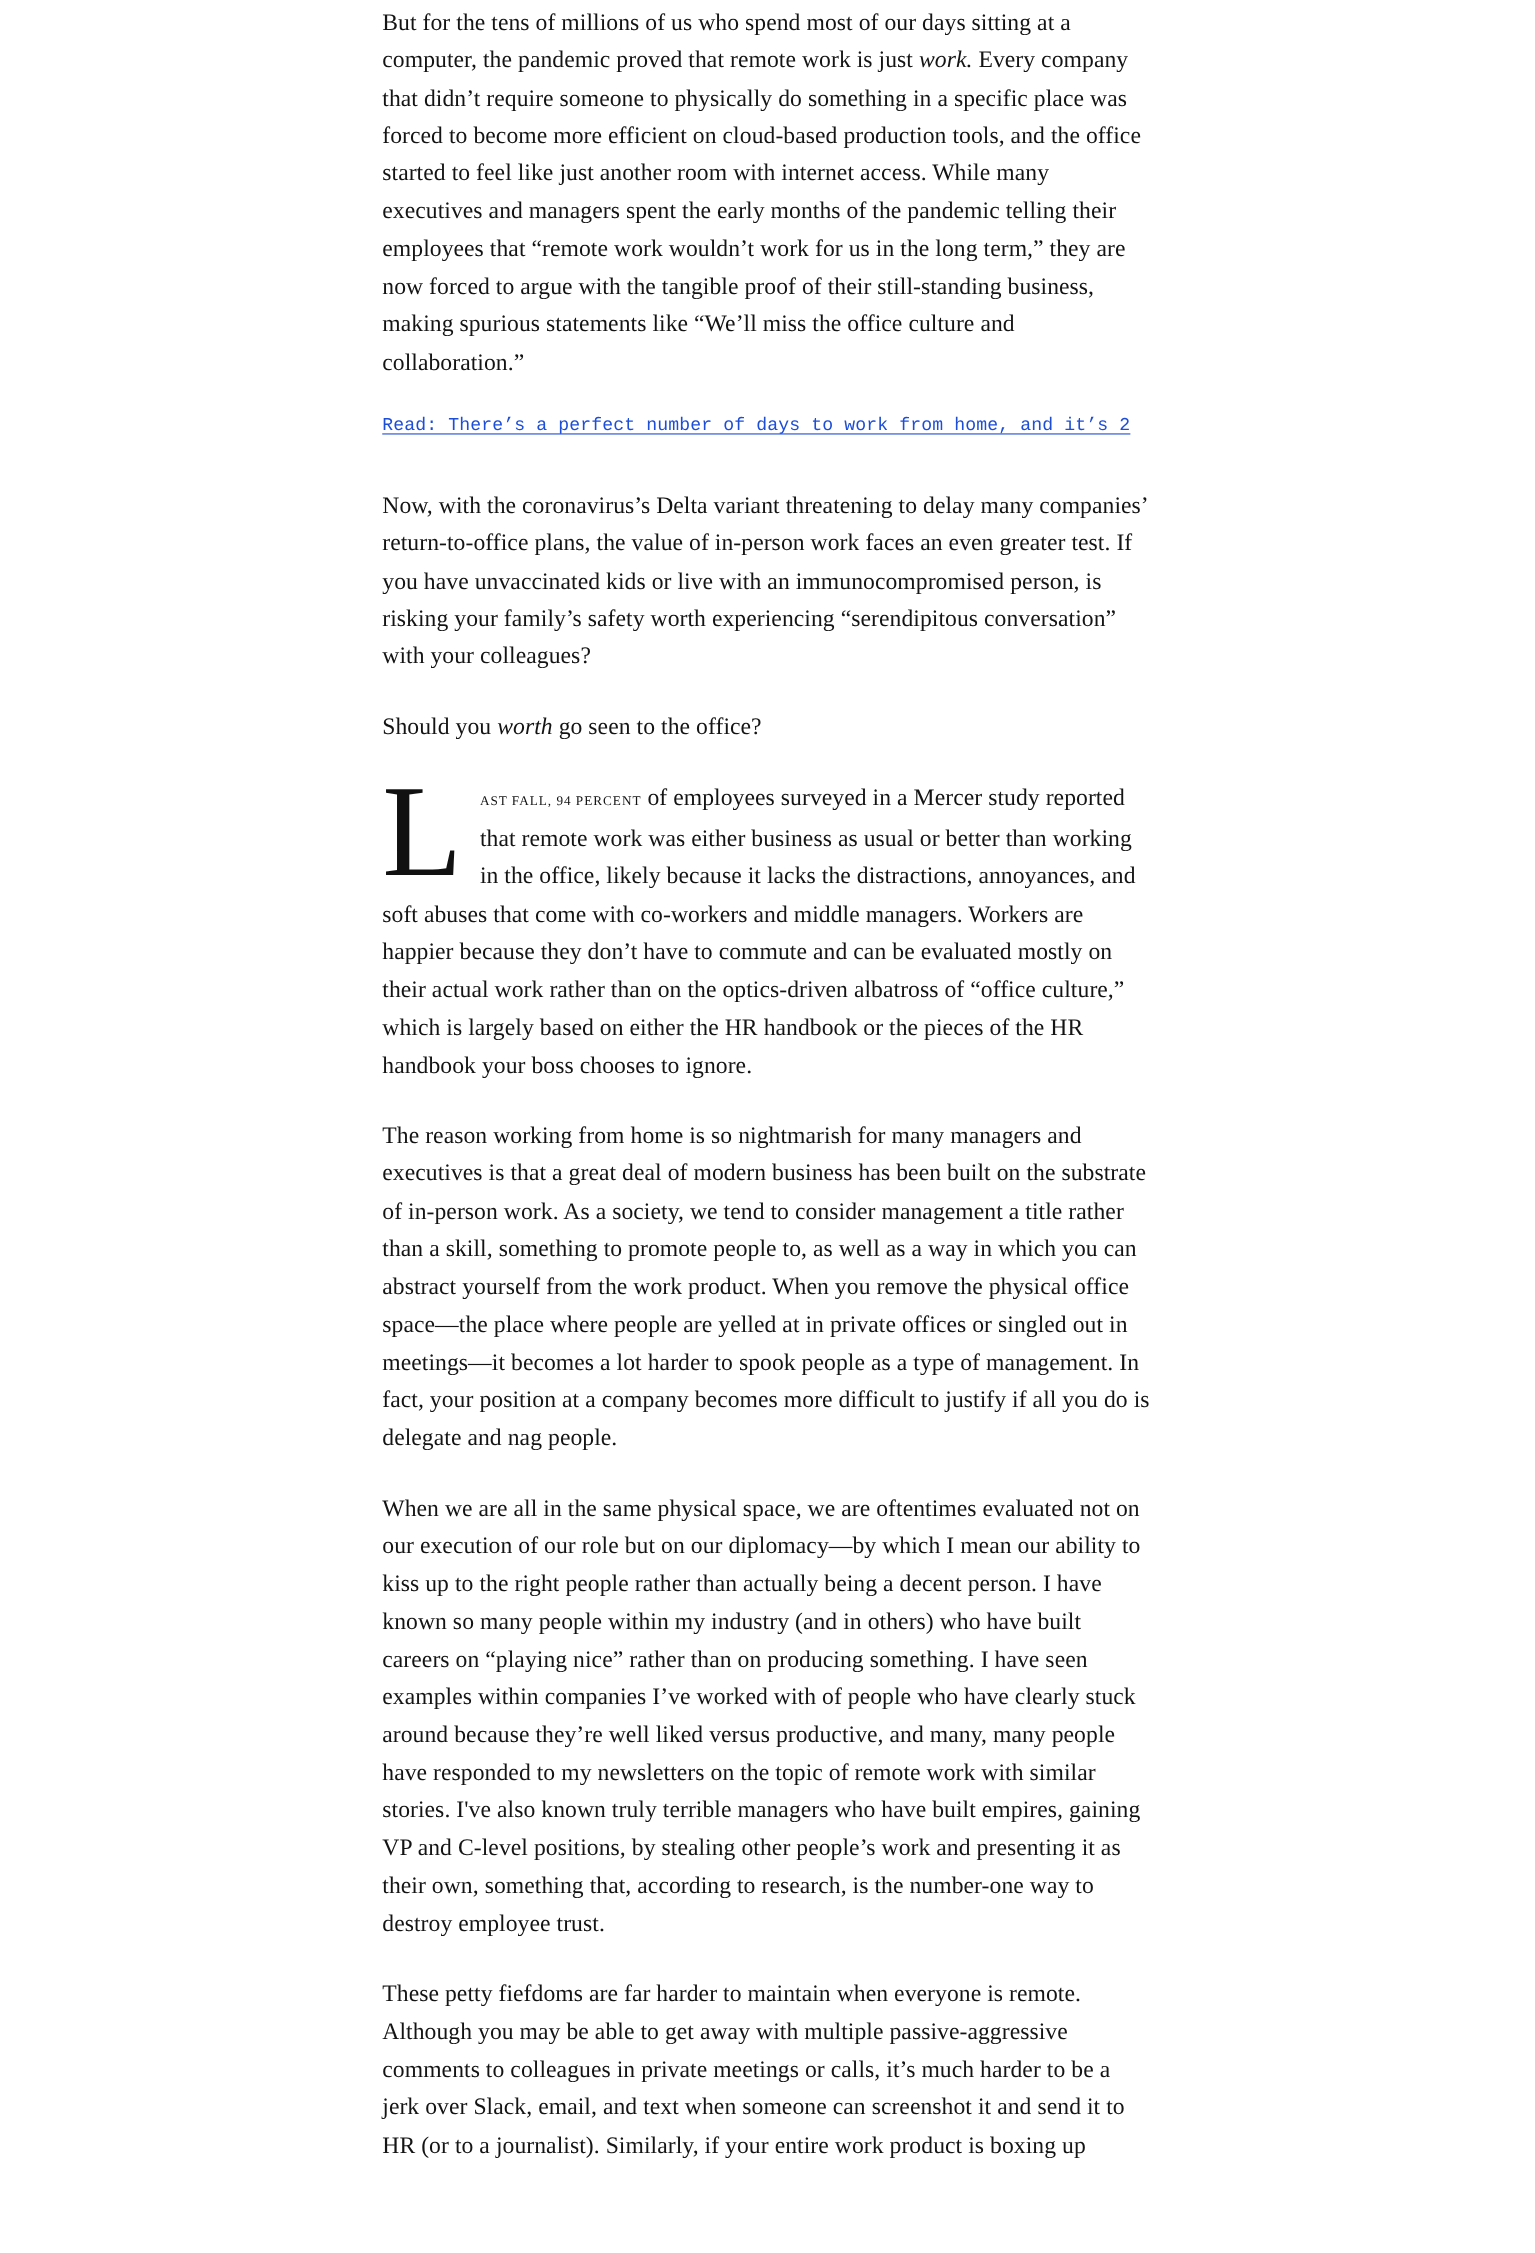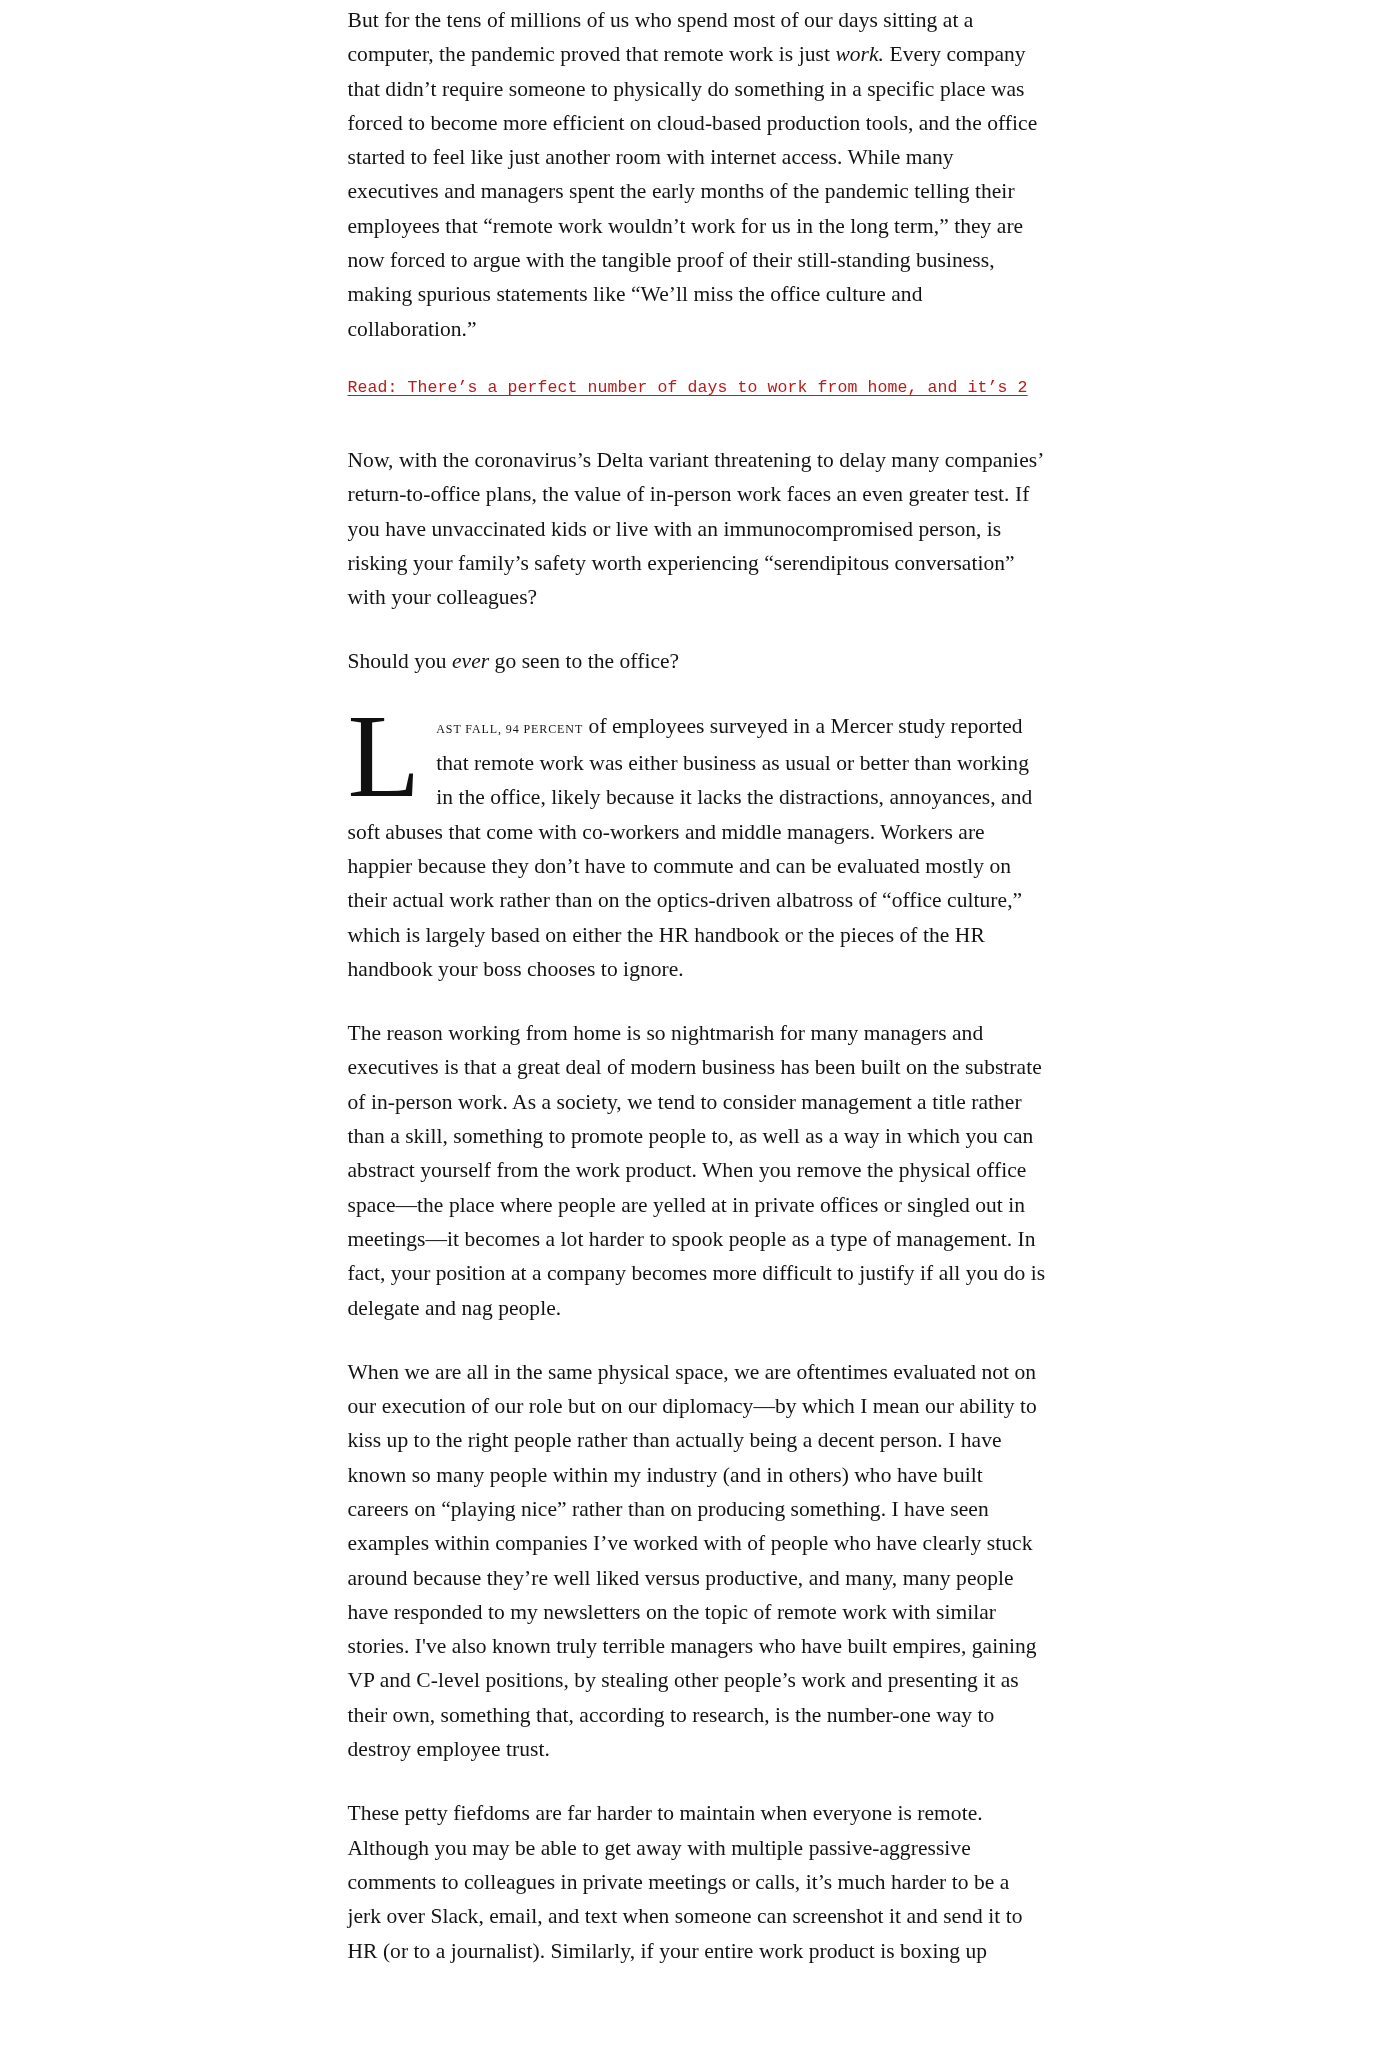--- a/index.html
+++ b/index.html
@@ -36,21 +36,21 @@
     text-underline-offset: 2.5px;
     cursor: pointer;
   }
   p.read-link {
     margin: 2px 0 44px 0;
     line-height: 22px;
   }
   a.mono-link {
     font-family: "Liberation Mono", "DejaVu Sans Mono", monospace;
     font-size: 16.5px;
-    color: #b91c1c;
+    color: #1d4ed8;
     text-decoration: underline;
     text-underline-offset: 3px;
     letter-spacing: 0.1px;
     cursor: pointer;
   }
   .dropcap {
     float: left;
     font-size: 119px;
     line-height: 86px;
     height: 86px;
@@ -67,21 +67,21 @@
 <body>
 
 <article class="article">
 
   <p class="body-para"><span>But for the tens of millions of us who spend most of our days sitting at a computer, the pandemic proved that remote work is just </span><em>work.</em><span> Every company that didn’t require someone to physically do something in a specific place was forced to become more efficient on cloud-based production tools, and the office started to feel like just another room with internet access. While many executives and managers spent the early months of the pandemic telling their employees that “remote work wouldn’t work for us in the long term,” they are now forced to argue with the tangible proof of their still-standing business, making spurious statements like “We’ll miss the office culture and collaboration.”</span></p>
 
   <p class="read-link"><a class="mono-link">Read: There’s a perfect number of days to work from home, and it’s 2</a></p>
 
   <p class="body-para"><span>Now, with the coronavirus’s Delta variant threatening to delay many companies’ return-to-office plans, the value of in-person work faces an even greater test. If you have unvaccinated kids or live with an immunocompromised person, is risking your family’s safety worth experiencing “serendipitous conversation” with your colleagues?</span></p>
 
-  <p class="body-para"><span>Should you </span><em>ever</em><span> go seen to the office?</span></p>
+  <p class="body-para"><span>Should you </span><em>worth</em><span> go seen to the office?</span></p>
 
   <p class="body-para"><span class="dropcap">L</span><span class="smallcaps">AST FALL, 94 PERCENT</span><span> of </span><a class="text-link">employees surveyed in a Mercer study</a><span> reported that remote work was either business as usual or better than working in the office, likely because it lacks the distractions, annoyances, and soft abuses that come with co-workers and middle managers. Workers are happier because they don’t have to commute and can be evaluated mostly on their actual work rather than on the optics-driven albatross of “office culture,” which is largely based on either the HR handbook or the pieces of the HR handbook your boss chooses to ignore.</span></p>
 
   <p class="body-para"><span>The reason working from home is so nightmarish for many managers and executives is that a great deal of modern business has been built on the substrate of in-person work. As a society, we tend to consider management a title rather than a skill, something to promote people to, as well as a way in which you can abstract yourself from the work product. When you remove the physical office space—the place where people are yelled at in private offices or singled out in meetings—it becomes a lot harder to spook people as a type of management. In fact, your position at a company becomes more difficult to justify if all you do is delegate and nag people.</span></p>
 
   <p class="body-para"><span>When we are all in the same physical space, we are oftentimes evaluated not on our execution of our role but on our diplomacy—by which I mean our ability to kiss up to the right people rather than actually being a decent person. I have known so many people within my industry (and in others) who have built careers on “playing nice” rather than on producing something. I have seen examples within companies I’ve worked with of people who have clearly stuck around because they’re well liked versus productive, and many, many people have responded to my </span><a class="text-link">newsletters</a><span> on </span><a class="text-link">the topic of remote work</a><span> with similar stories. I've also known truly terrible managers who have built empires, gaining VP and C-level positions, by stealing other people’s work and presenting it as their own, </span><a class="text-link">something that, according to research, is the number-one way to destroy employee trust</a><span>.</span></p>
 
 
   <p class="body-para"><span>These petty fiefdoms are far harder to maintain when everyone is remote. Although you may be able to get away with multiple passive-aggressive comments to colleagues in private meetings or calls, it’s much harder to be a jerk over Slack, email, and text when someone can screenshot it and send it to HR (</span><a class="text-link">or to a journalist</a><span>). Similarly, if your entire work product is boxing up</span></p>
 

